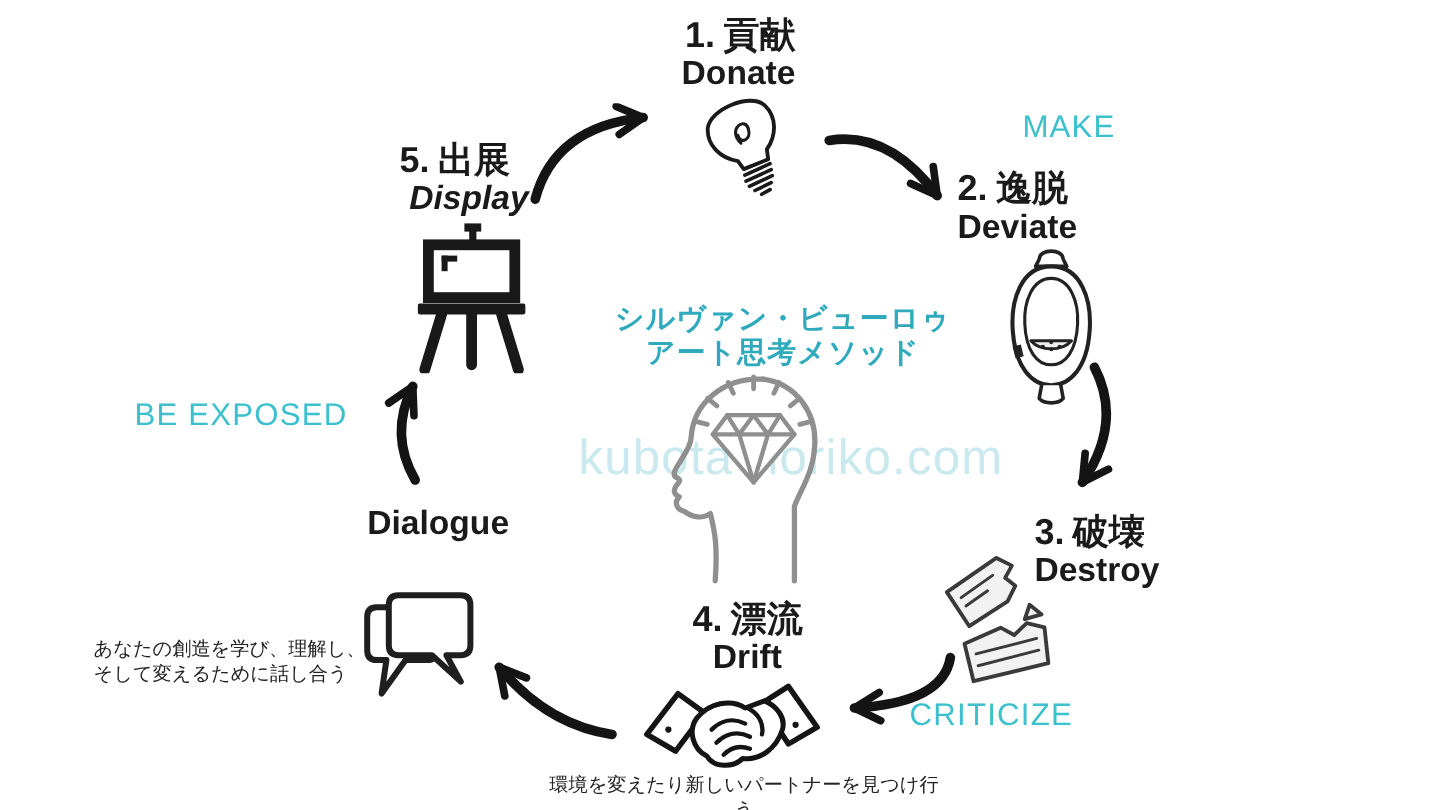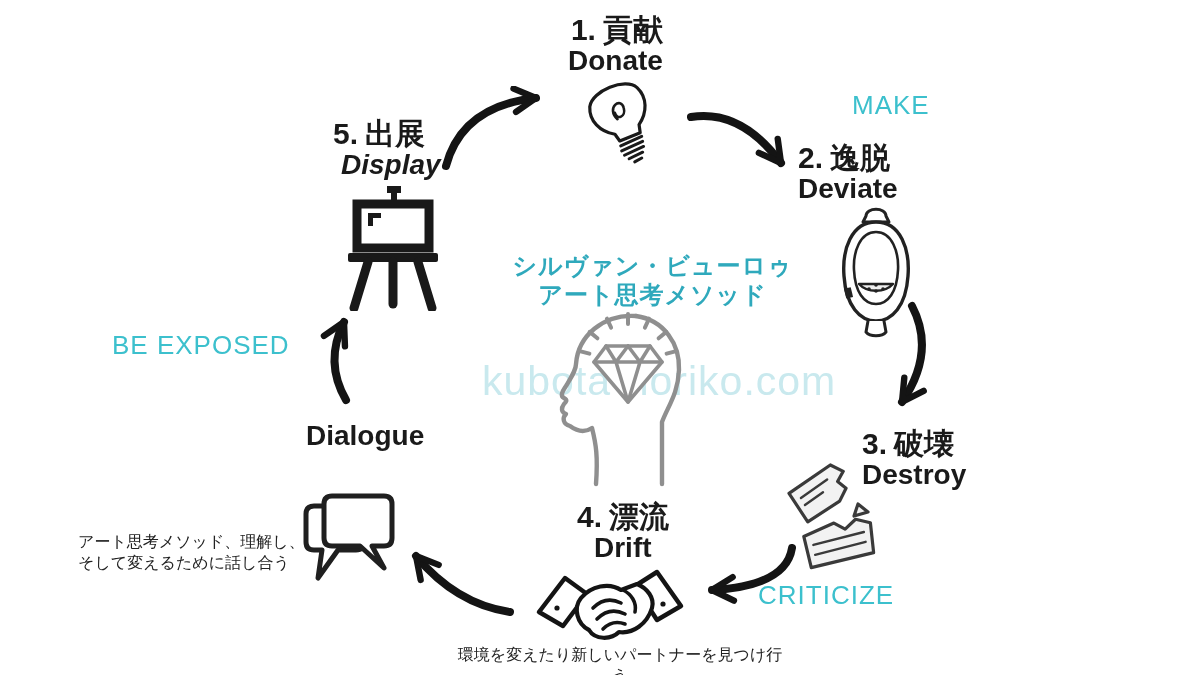--- a/index.html
+++ b/index.html
@@ -174,21 +174,21 @@
             <path d="M1,0.8 L5,3 L1,5.2" fill="none" stroke="#141414" stroke-width="1.2" stroke-linecap="round" stroke-linejoin="round"></path>
           </marker>
         </defs>
       <path d="M112,72 Q58,64 18,16" fill="none" stroke="#141414" stroke-width="8" stroke-linecap="round" marker-end="url(#ah5)"></path>
     </svg>
   </div>
 
   <div class="abs step-heading" style="left:290px;top:421px;">
     <div class="line2" style="margin-left:16px;">Dialogue</div>
   </div>
-  <div class="abs desc" style="left:78px;top:531px;font-size:16px;">アート思考メソッド、理解し、
+  <div class="abs desc" style="left:78px;top:531px;font-size:16px;">あなたの創造を学び、理解し、
 そして変えるために話し合う</div>
 
   <div class="abs" style="left:298px;top:492px;">
     <svg width="100" height="100" viewBox="0 0 100 100">
       <g stroke="#1f1f1f" fill="#fff" stroke-linecap="round" stroke-linejoin="round" stroke-width="5">
         <path d="M16,14 H58 Q66,14 66,22 V50 Q66,58 58,58 H40 L20,86 L24,58 H16 Q8,58 8,50 V22 Q8,14 16,14 Z"></path>
         <path d="M34,4 H86 Q94,4 94,12 V46 Q94,54 86,54 H74 L86,76 L62,54 H34 Q26,54 26,46 V12 Q26,4 34,4 Z"></path>
       </g>
     </svg>
   </div>

